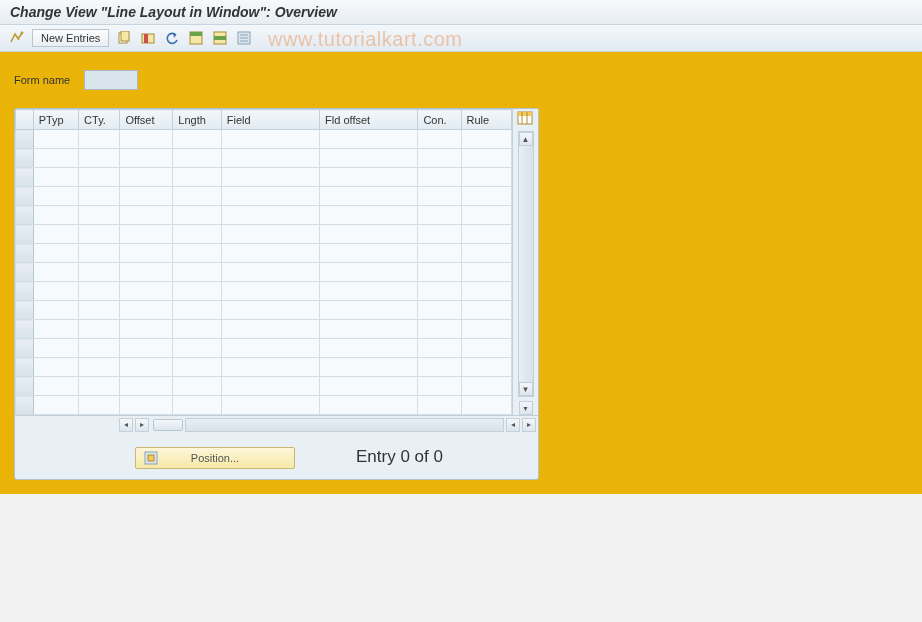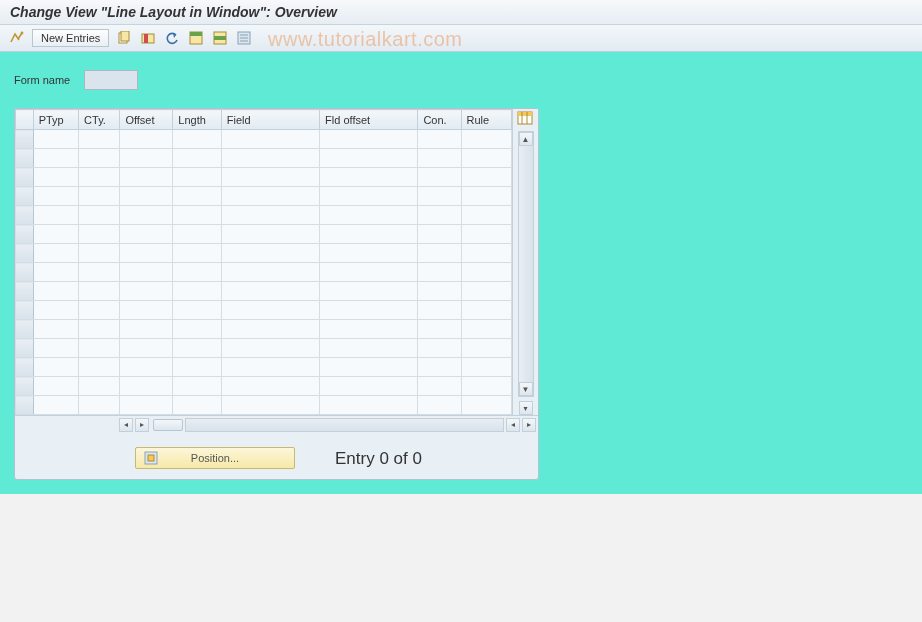--- a/index.html
+++ b/index.html
@@ -45,21 +45,21 @@
       top: 28px; left: 268px;
       font-size: 20px;
       color: rgba(236,140,70,0.45);
       font-weight: normal;
       letter-spacing: 0.5px;
       pointer-events: none;
     }
     
     .form-area {
       padding: 18px 14px 14px 14px;
-      background: #5eead4;
+      background: #eab308;
     }
     
     .form-row {
       display: flex;
       align-items: center;
       gap: 14px;
       margin-bottom: 18px;
       font-size: 11px;
       color: #333;
     }
@@ -188,22 +188,22 @@
     .hscroll-thumb {
       width: 30px; height: 12px;
       background: linear-gradient(#f3f7fa,#dde6ed);
       border: 1px solid #b8c6d1;
       border-radius: 2px;
       margin-left: 2px;
     }
     
     .footer-row {
       display:flex;
-      align-items:flex-end;
-      gap: 40px;
+      align-items:flex-start;
+      gap: 61px;
       padding: 14px 10px 10px 120px;
     }
     
     .position-btn {
       background: linear-gradient(#fdf6d9,#f6e9a8);
       border: 1px solid #c7b872;
       border-radius: 2px;
       padding: 3px 30px 3px 8px;
       font-size: 11px;
       color: #555;

